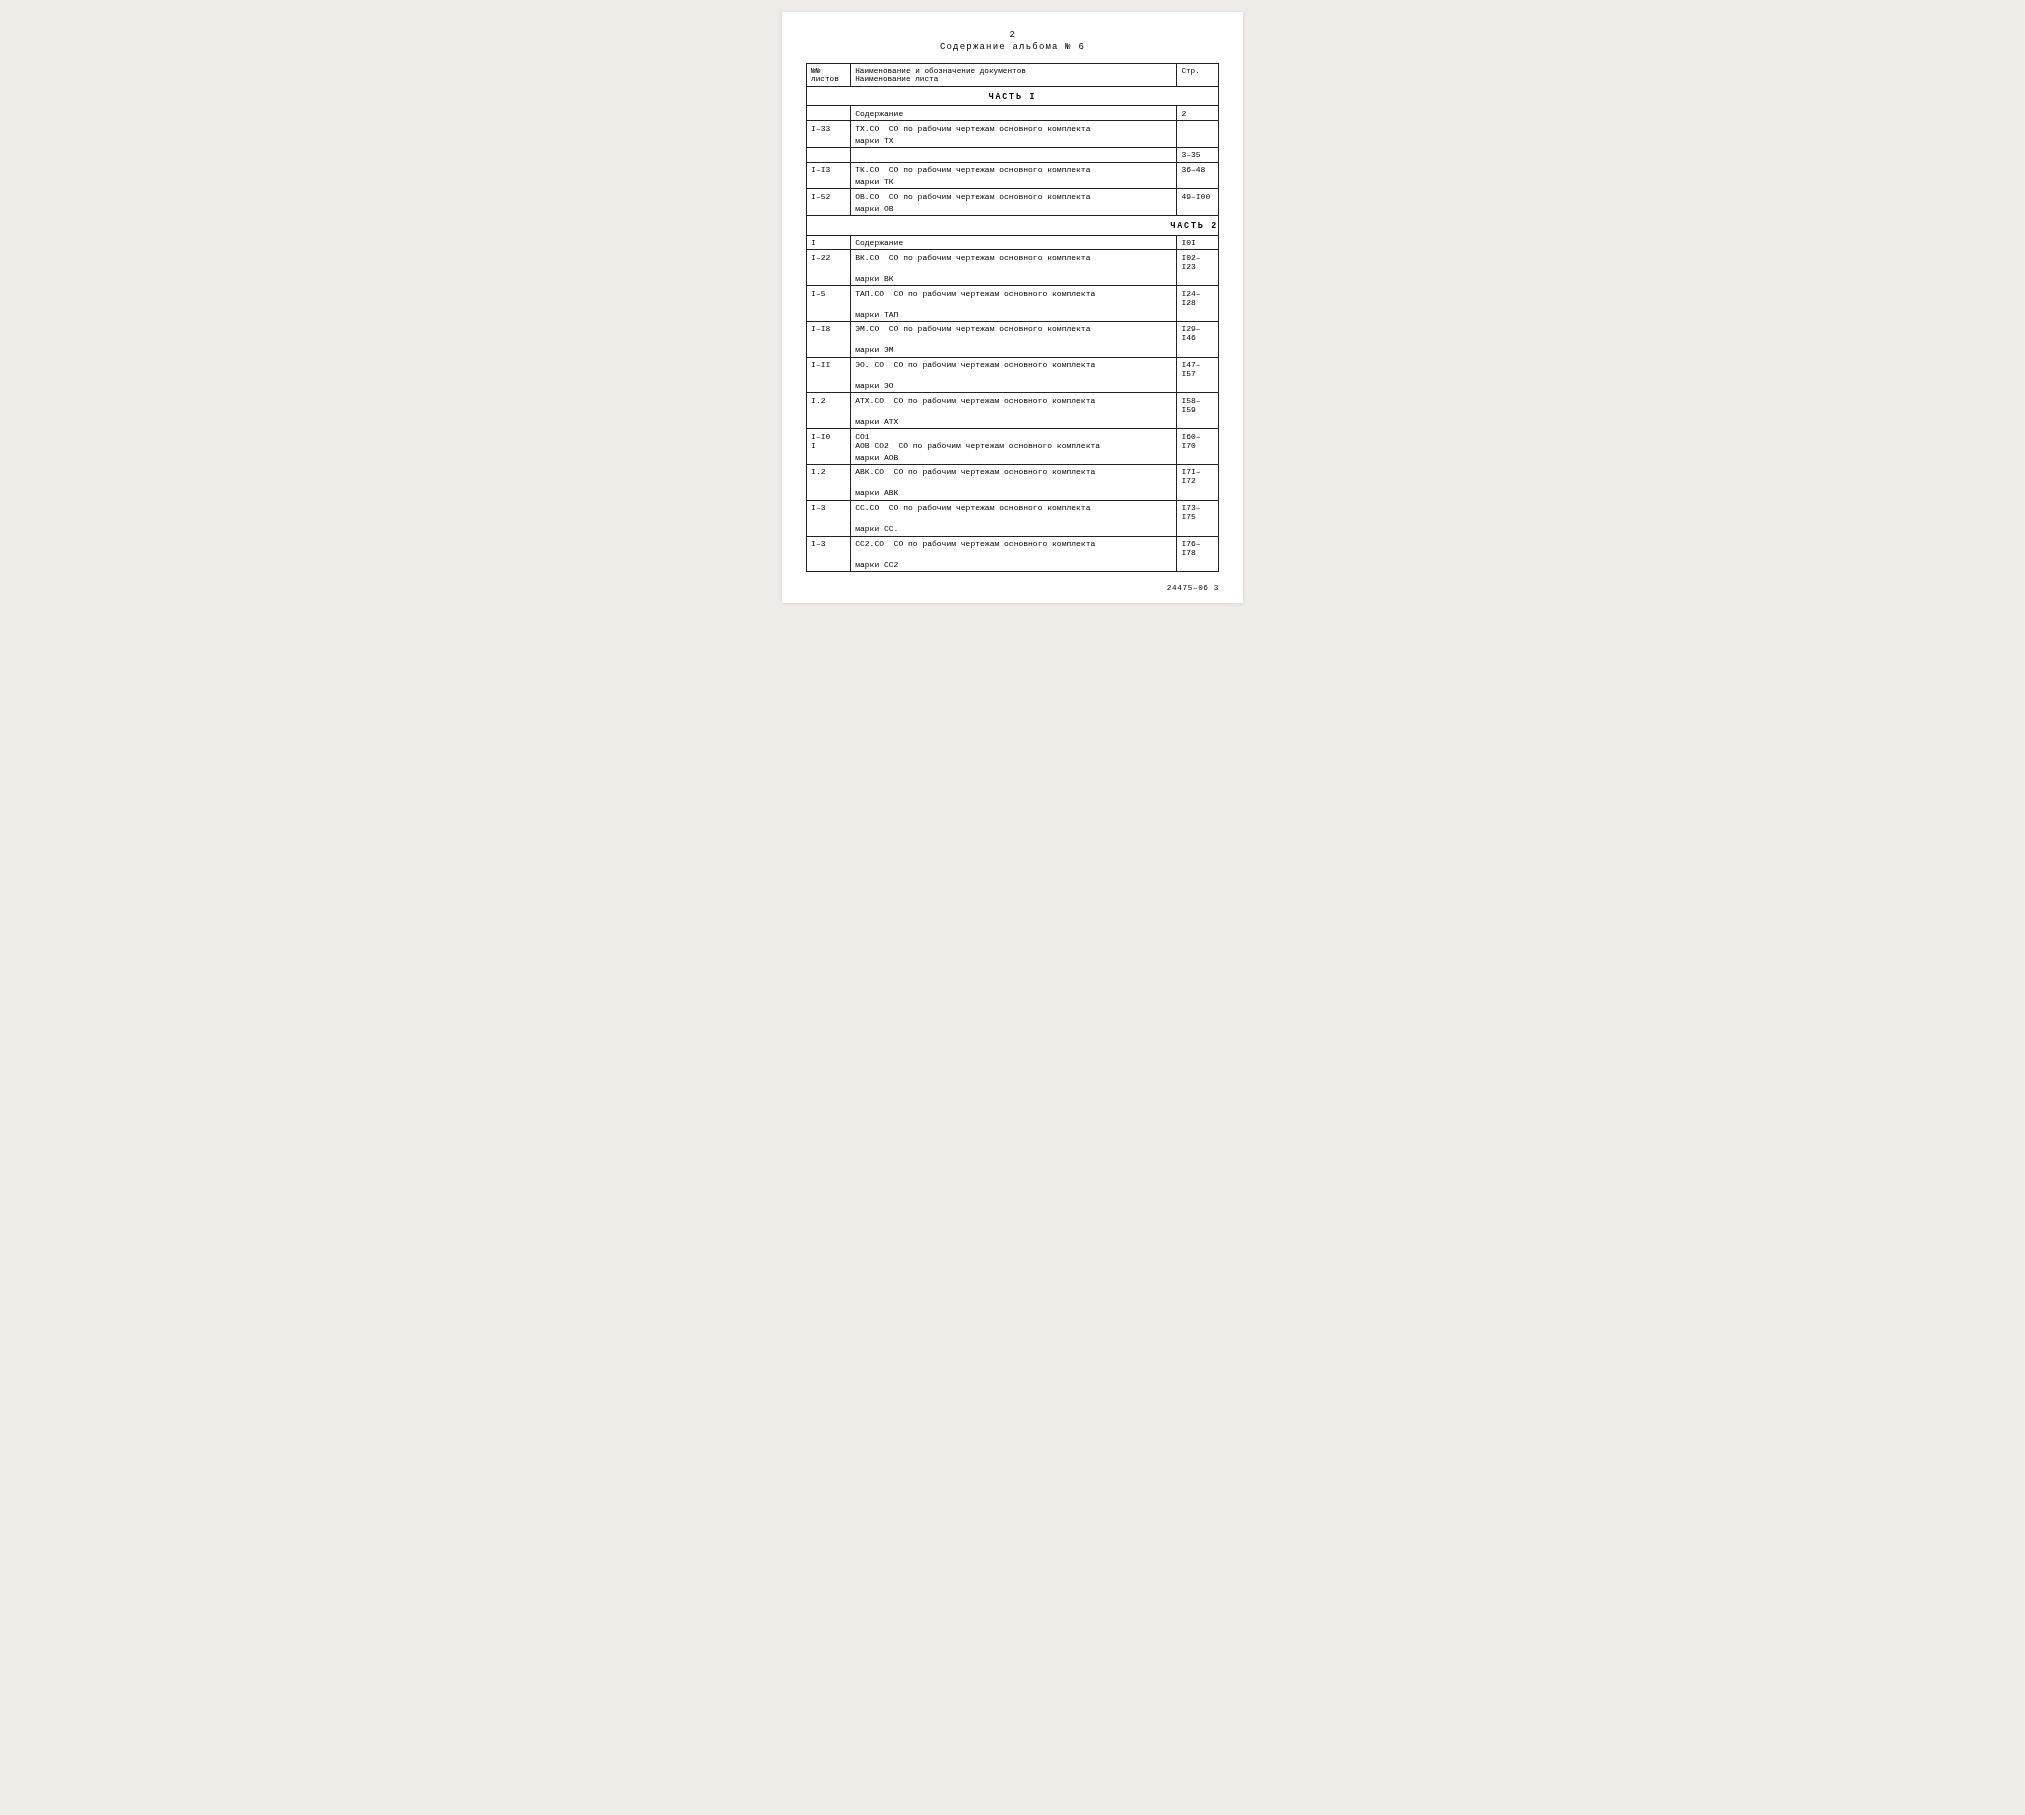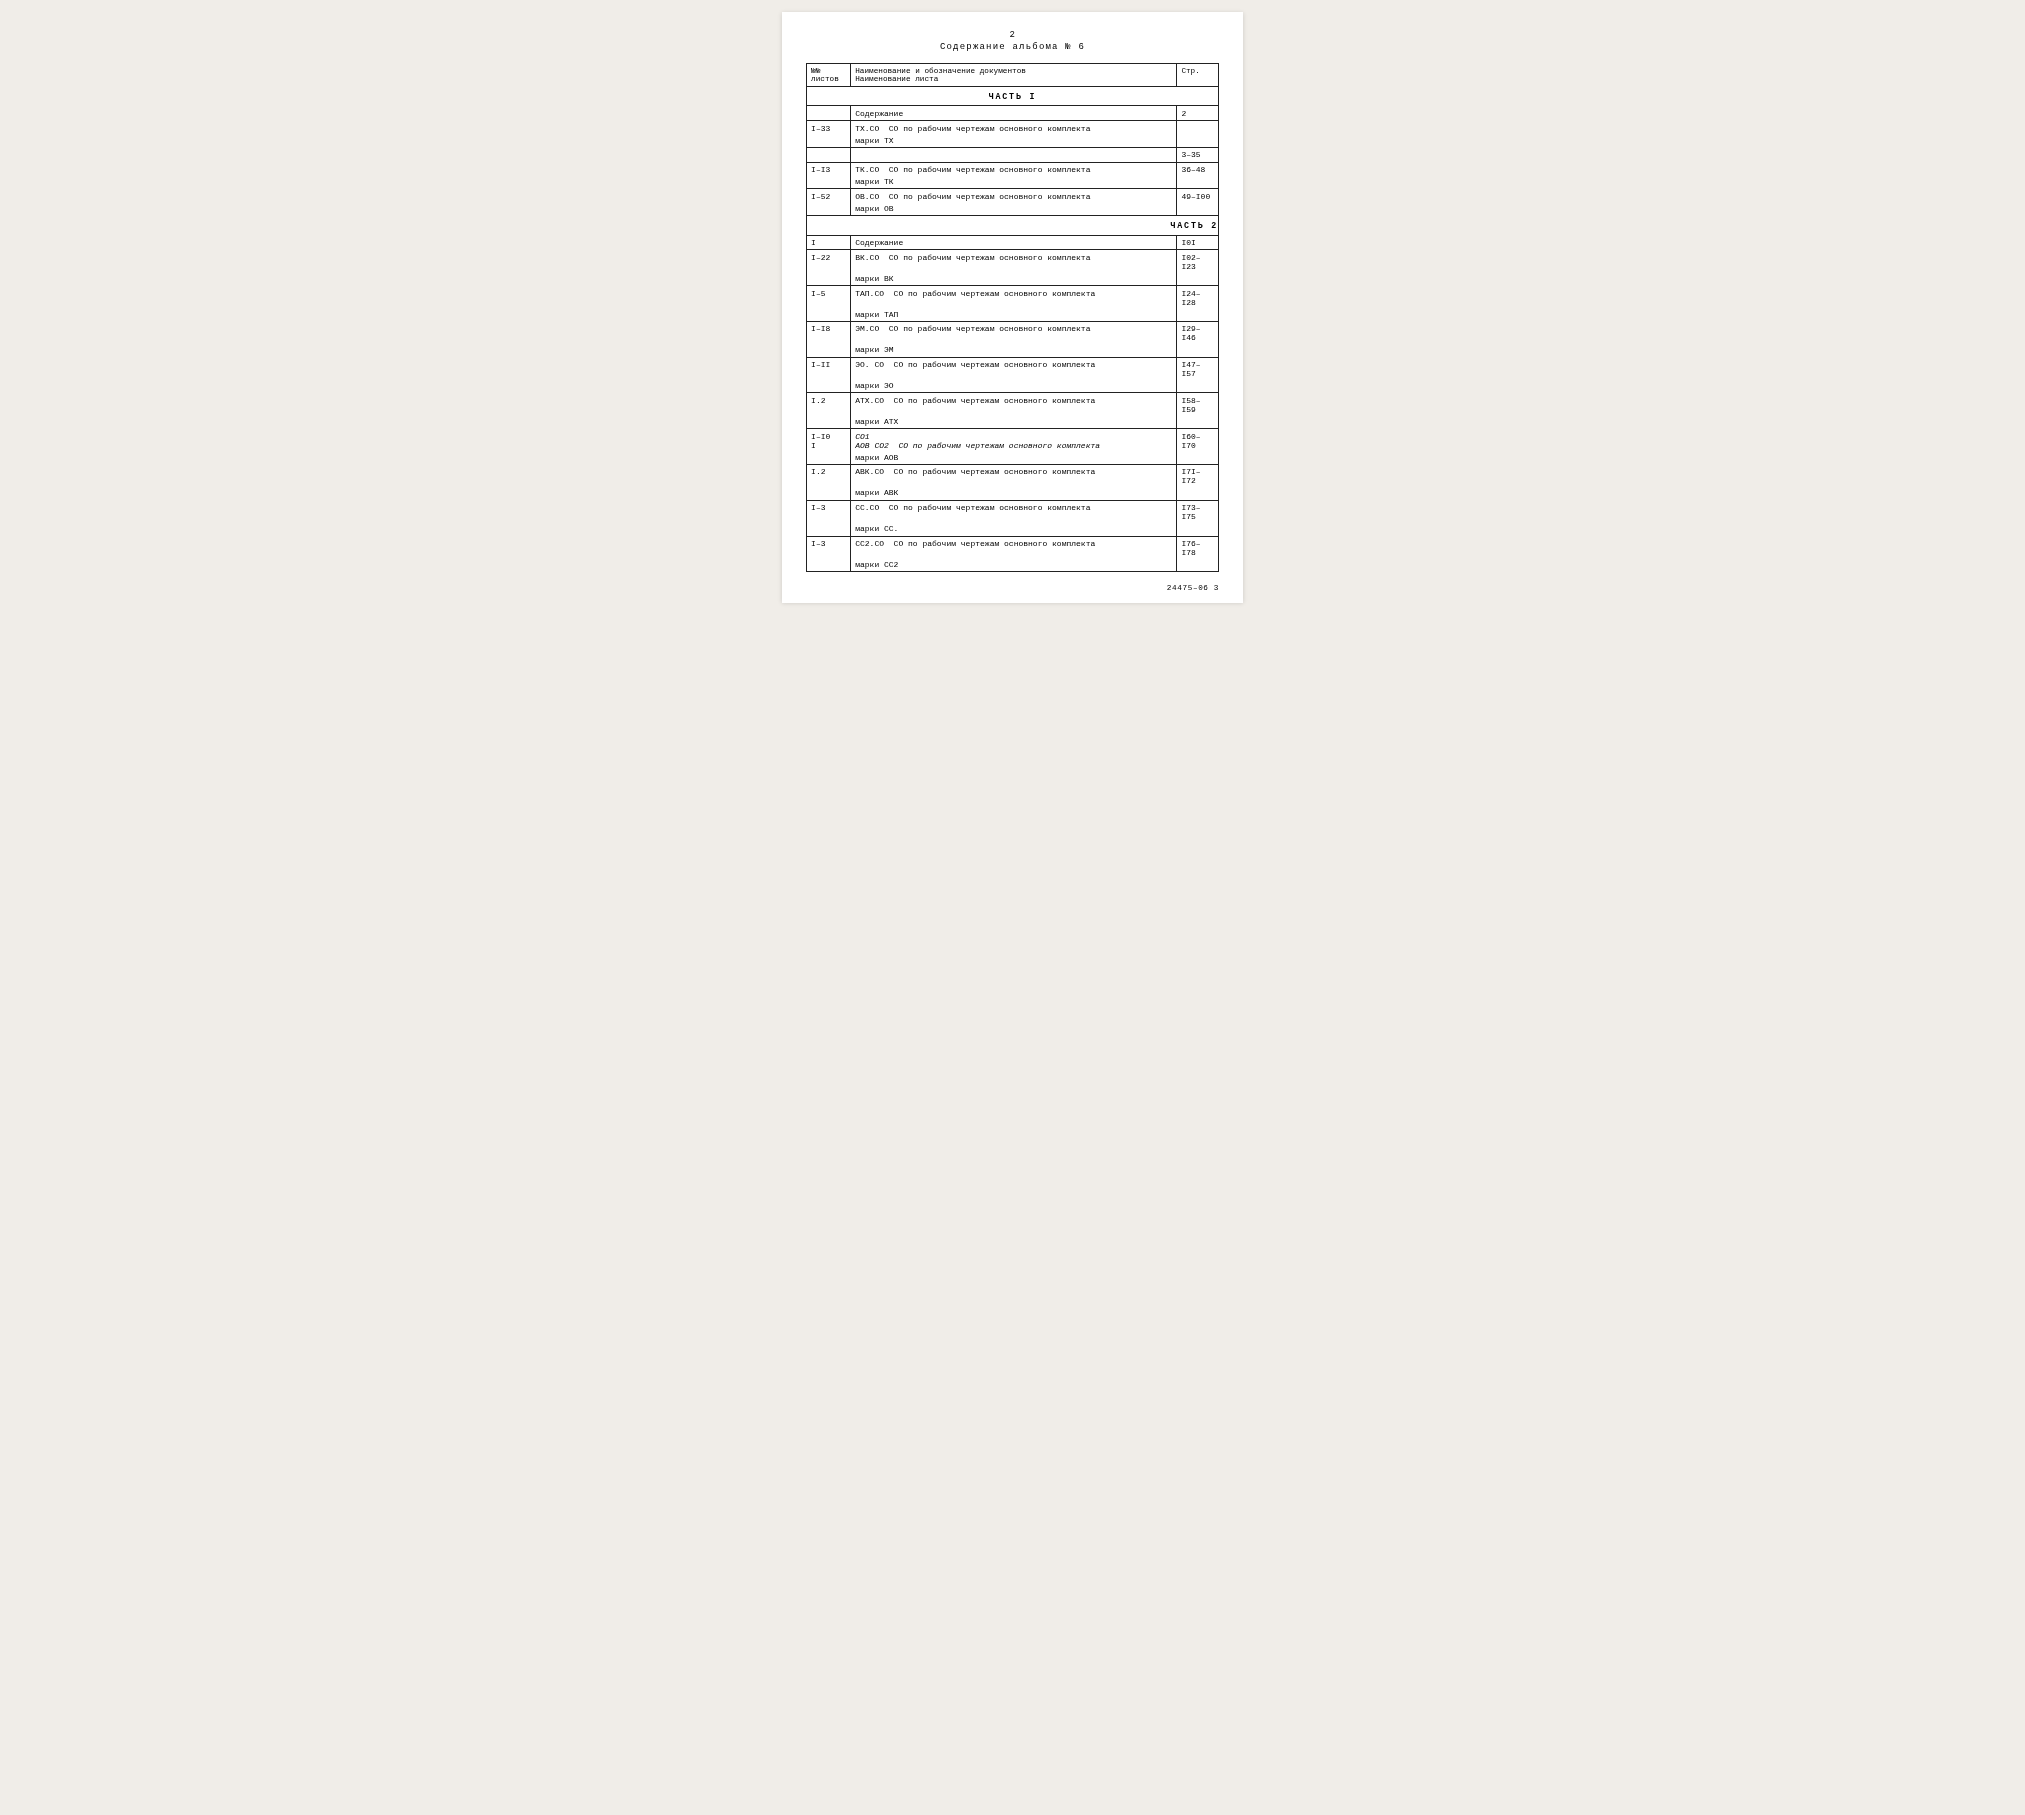--- a/index.html
+++ b/index.html
@@ -172,21 +172,21 @@
           <td style="border-bottom: none;">I58–I59</td>
         </tr>
         <tr>
           <td style="border-top: none;"></td>
           <td style="border-top: none; padding-top: 0.6px;">         марки АТХ</td>
           <td style="border-top: none;"></td>
         </tr>
         <tr style="border-bottom: none;">
           <td style="white-space: pre; border-bottom: none;">I–I0
 I</td>
-          <td style="border-bottom: none; white-space: pre; font-style: italic;">СО1
+          <td style="border-bottom: none; white-space: pre;">СО1
 АОВ СО2  СО по рабочим чертежам основного комплекта</td>
           <td style="border-bottom: none;">I60–I70</td>
         </tr>
         <tr>
           <td style="border-top: none;"></td>
           <td style="border-top: none; padding-top: 0.6px;">         марки АОВ</td>
           <td style="border-top: none;"></td>
         </tr>
         <tr style="border-bottom: none;">
           <td style="white-space: pre; border-bottom: none;">I.2</td>

